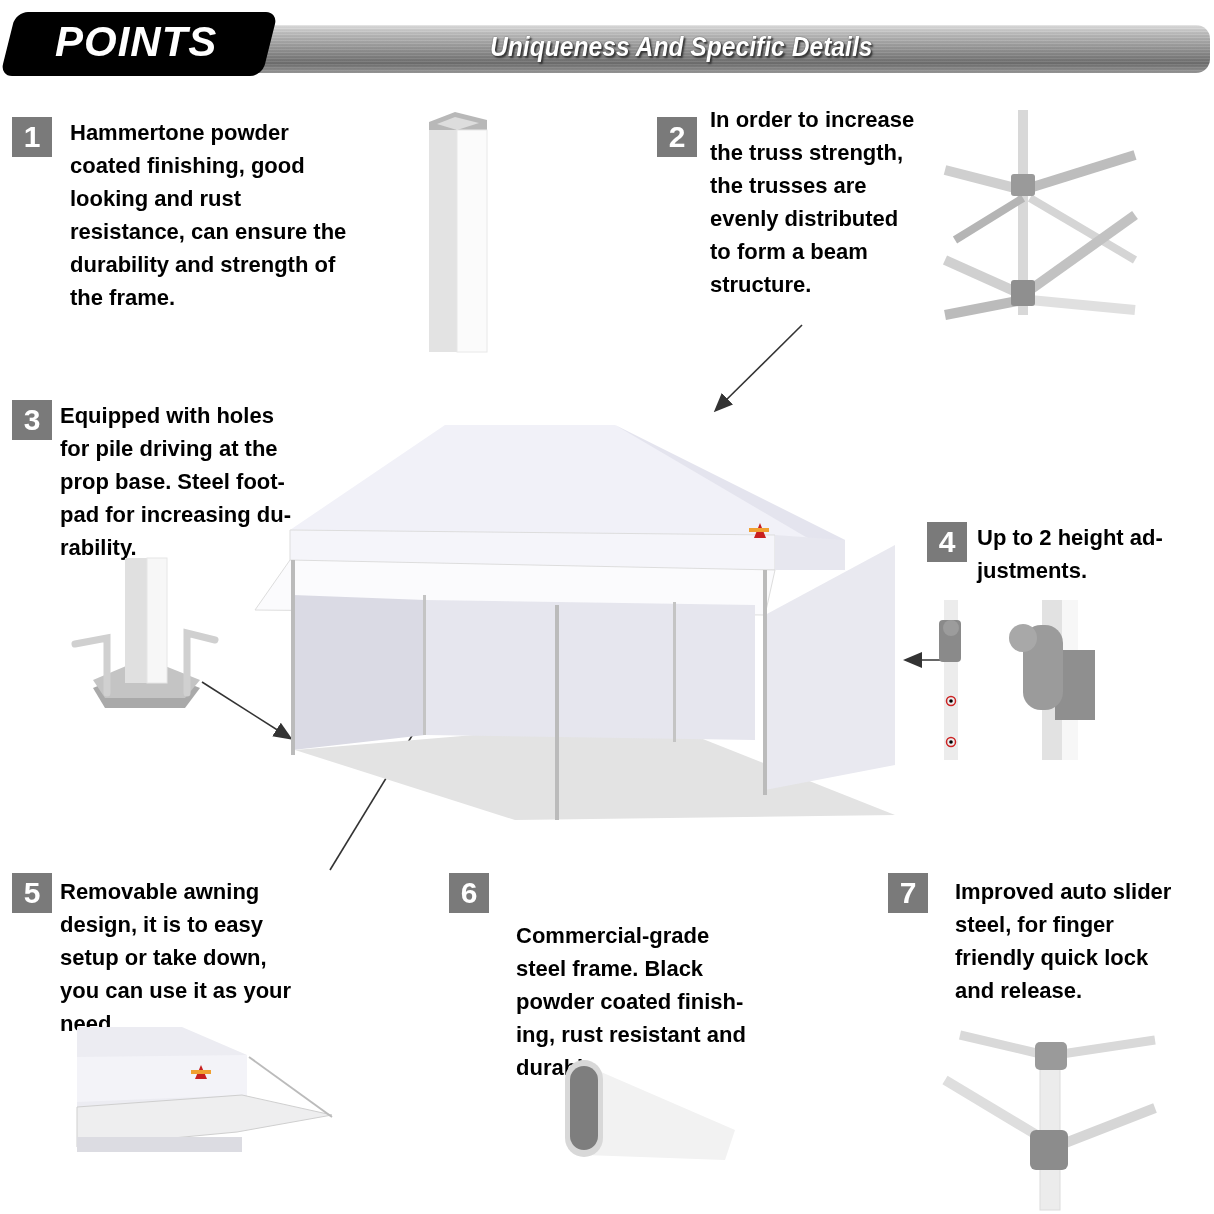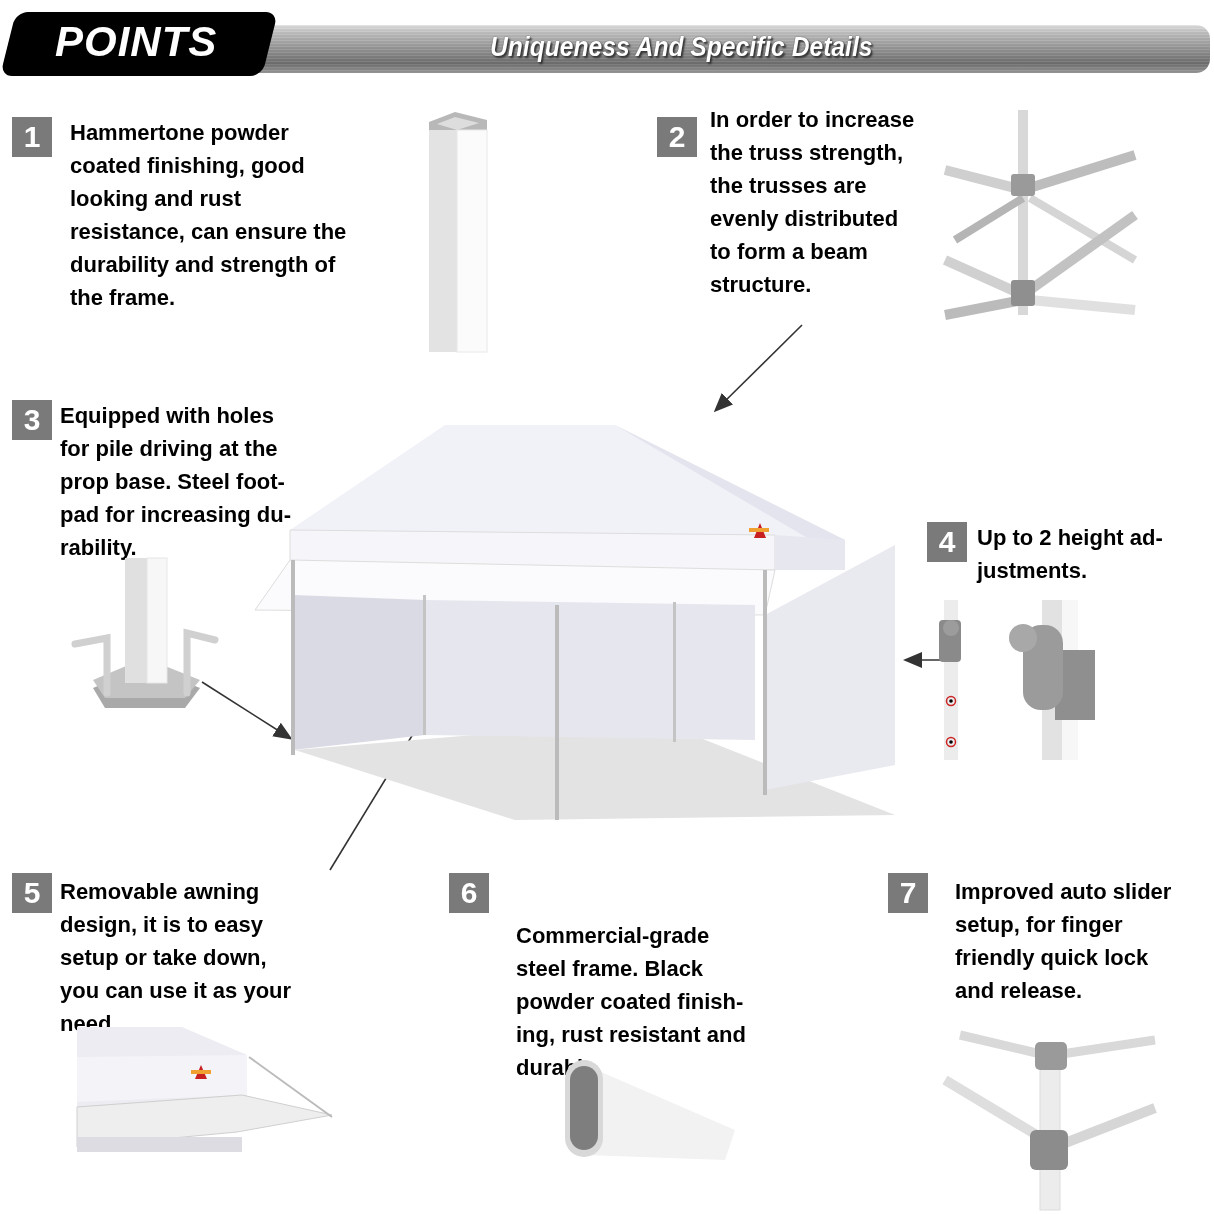--- a/index.html
+++ b/index.html
@@ -161,21 +161,21 @@
 ing, rust resistant and
 durable.</div>
 <svg style="left:565px;top:1060px" width="180" height="100">
   <polygon points="20,5 170,70 160,100 20,95" fill="#f2f2f2"></polygon>
   <rect x="0" y="0" width="38" height="97" rx="19" fill="#d8d8d8"></rect>
   <rect x="5" y="6" width="28" height="84" rx="14" fill="#7e7e7e"></rect>
 </svg>
 
 <div class="abs badge" style="left:888px;top:873px">7</div>
 <div class="abs ptxt" style="left:955px;top:875px">Improved auto slider
-setup, for finger
+steel, for finger
 friendly quick lock
 and release.</div>
 <svg style="left:945px;top:1030px" width="215" height="180">
   <rect x="95" y="20" width="20" height="160" fill="#ececec" stroke="#dcdcdc"></rect>
   <line x1="15" y1="5" x2="100" y2="25" stroke="#d9d9d9" stroke-width="9"></line>
   <line x1="110" y1="25" x2="210" y2="10" stroke="#d9d9d9" stroke-width="9"></line>
   <line x1="0" y1="50" x2="100" y2="110" stroke="#dedede" stroke-width="10"></line>
   <line x1="115" y1="115" x2="210" y2="78" stroke="#d6d6d6" stroke-width="10"></line>
   <rect x="90" y="12" width="32" height="28" rx="5" fill="#9a9a9a"></rect>
   <rect x="85" y="100" width="38" height="40" rx="6" fill="#8c8c8c"></rect>

